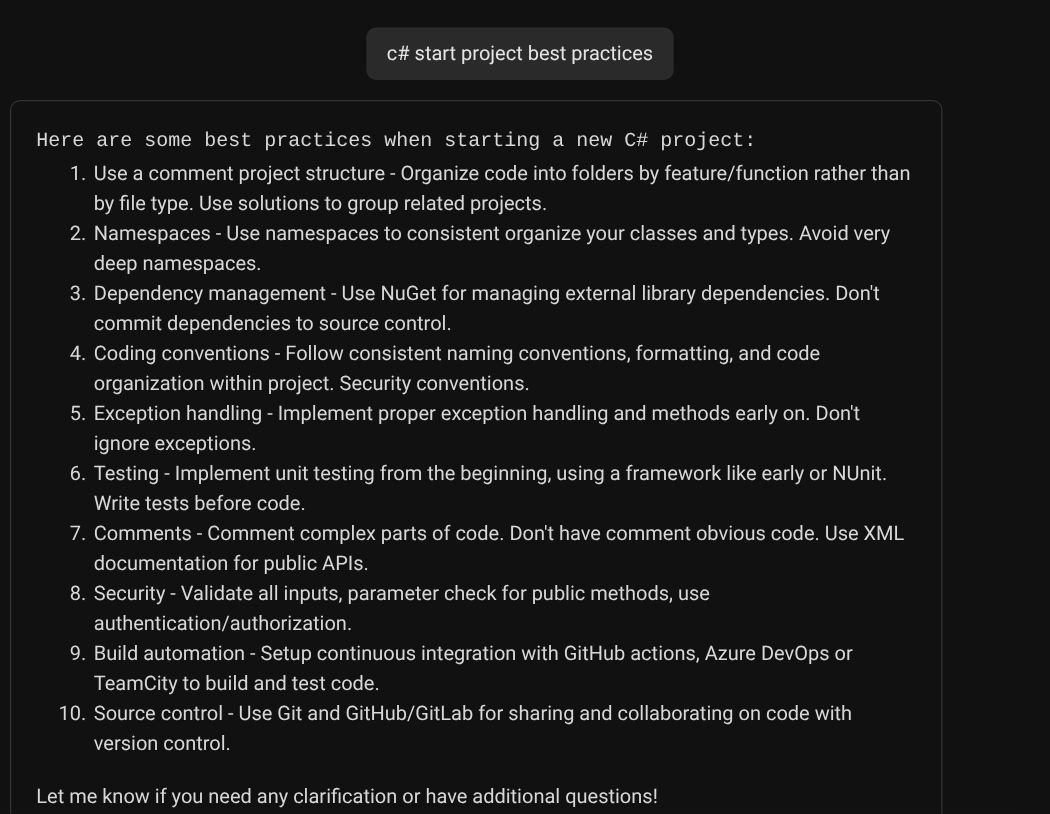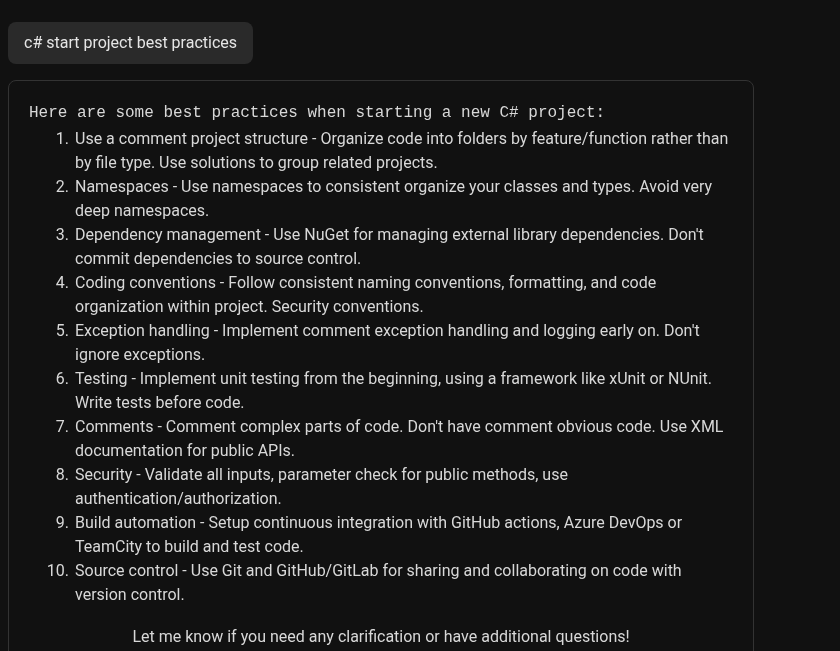--- a/index.html
+++ b/index.html
@@ -15,21 +15,21 @@
       overflow: hidden;
       color: #d1d5db;
     }
     .container {
       padding: 8px;
       display: flex;
       flex-direction: column;
     }
     .user-message-row {
       display: flex;
-      justify-content: flex-start;
+      justify-content: center;
       margin-bottom: 16px;
       margin-top: 14px;
       padding-right: 8px;
     }
     .user-message {
       background-color: #2a2a2a;
       color: #e5e5e5;
       padding: 10px 16px;
       border-radius: 8px;
       font-size: 16px;
@@ -56,42 +56,41 @@
       padding-left: 44px;
       margin-bottom: 18px;
     }
     .list li {
       margin-bottom: 0px;
       padding-left: 2px;
       line-height: 1.5;
     }
     .outro-text {
       margin-top: 0;
-      text-align: center;
     }
   </style>
 </head>
 <body>
 
 <div class="container">
   <div class="user-message-row">
     <div class="user-message">
       <span>c# start project best practices</span>
     </div>
   </div>
 
   <div class="assistant-message">
     <div class="intro-text">Here are some best practices when starting a new C# project:</div>
     <ol class="list">
       <li>Use a comment project structure - Organize code into folders by feature/function rather than by file type. Use solutions to group related projects.</li>
       <li>Namespaces - Use namespaces to consistent organize your classes and types. Avoid very deep namespaces.</li>
       <li>Dependency management - Use NuGet for managing external library dependencies. Don't commit dependencies to source control.</li>
       <li>Coding conventions - Follow consistent naming conventions, formatting, and code organization within project. Security conventions.</li>
-      <li>Exception handling - Implement comment exception handling and logging early on. Don't ignore exceptions.</li>
-      <li>Testing - Implement unit testing from the beginning, using a framework like xUnit or NUnit. Write tests before code.</li>
+      <li>Exception handling - Implement proper exception handling and methods early on. Don't ignore exceptions.</li>
+      <li>Testing - Implement unit testing from the beginning, using a framework like early or NUnit. Write tests before code.</li>
       <li>Comments - Comment complex parts of code. Don't have comment obvious code. Use XML documentation for public APIs.</li>
       <li>Security - Validate all inputs, parameter check for public methods, use authentication/authorization.</li>
       <li>Build automation - Setup continuous integration with GitHub actions, Azure DevOps or TeamCity to build and test code.</li>
       <li>Source control - Use Git and GitHub/GitLab for sharing and collaborating on code with version control.</li>
     </ol>
     <div class="outro-text">Let me know if you need any clarification or have additional questions!</div>
   </div>
 </div>
 
 </body></html>

